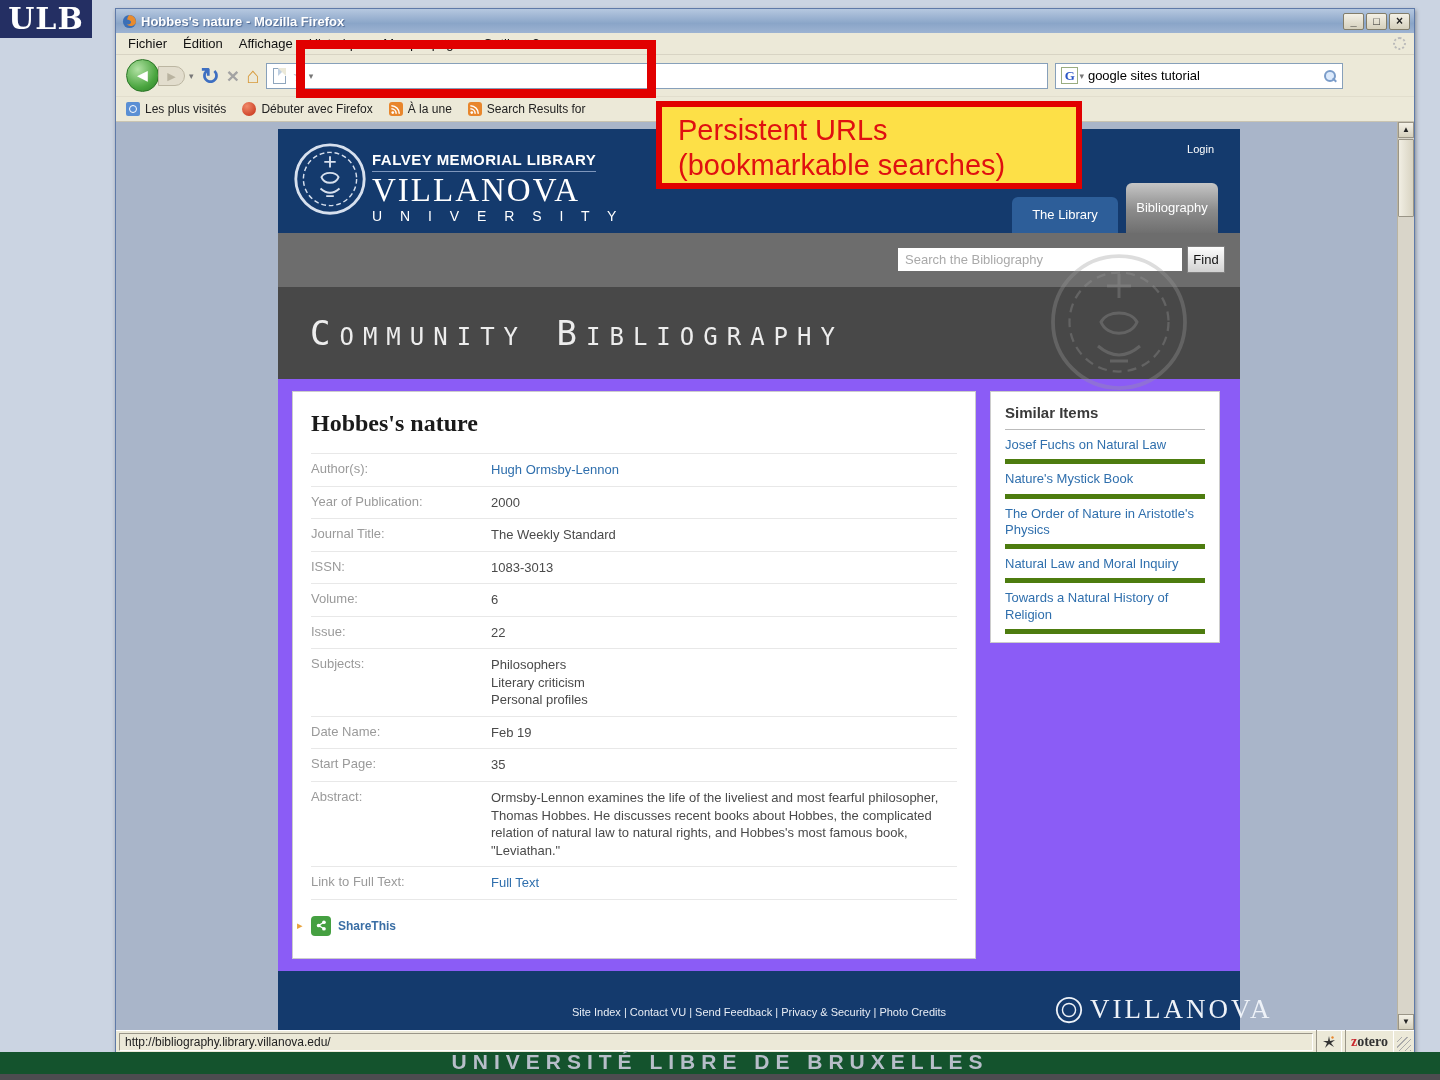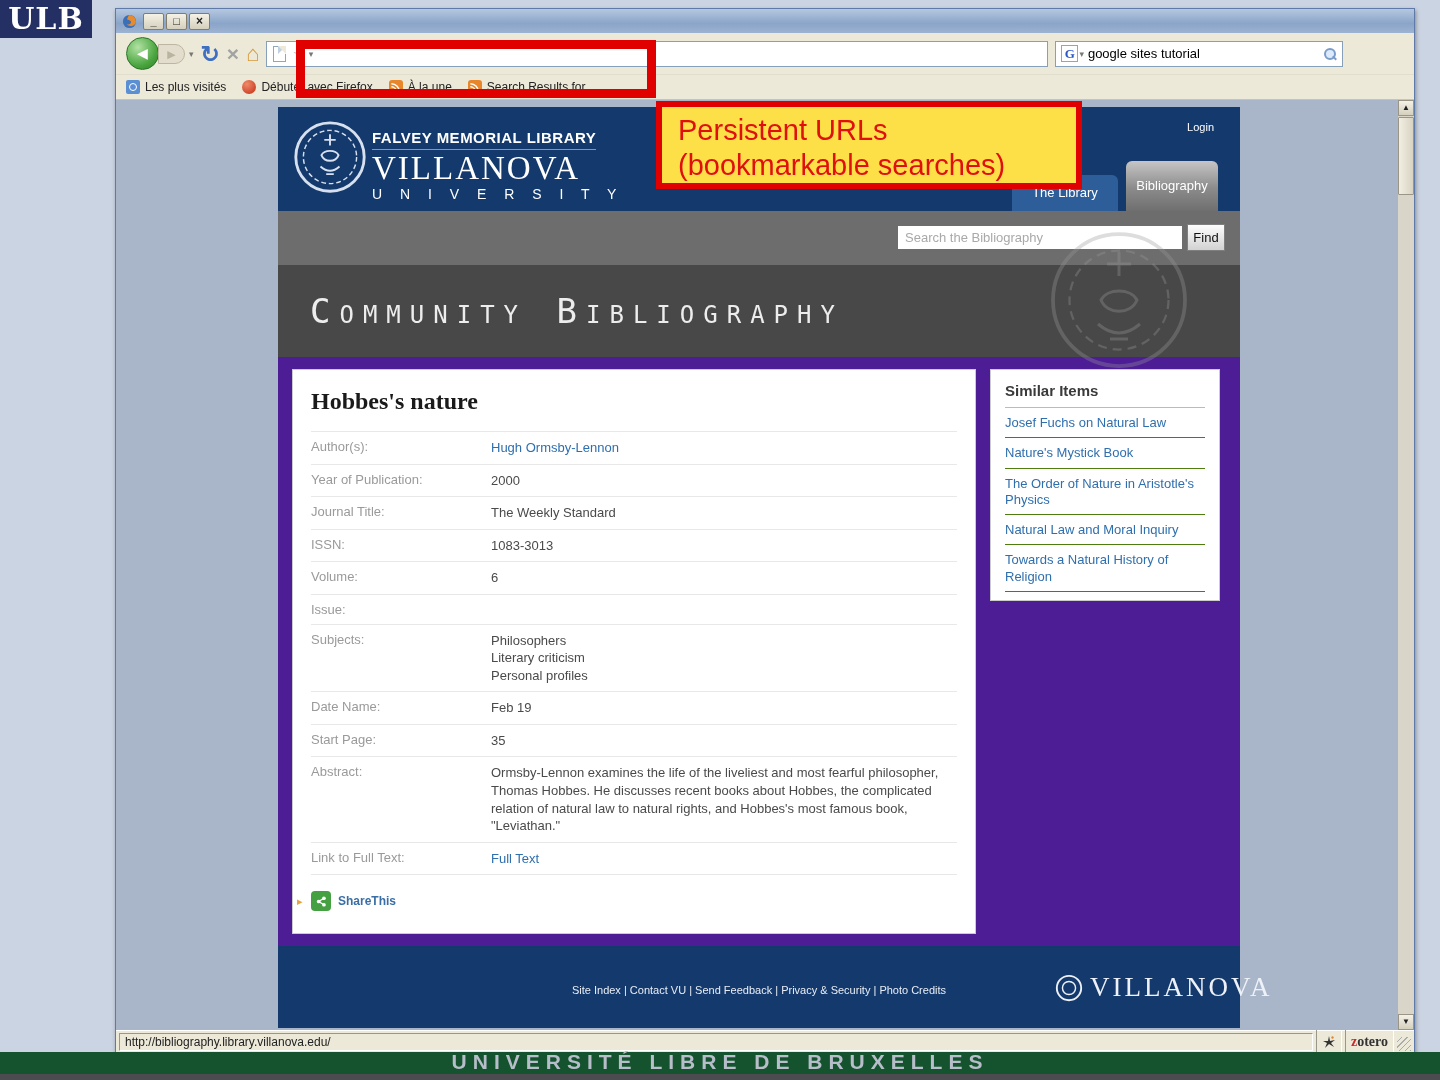--- a/index.html
+++ b/index.html
@@ -84,36 +84,36 @@
   .bibsearch { position:absolute; right:58px; top:15px; width:284px; height:23px; border:1px solid #fff; padding:0 6px;
                font-size:13px; color:#444; font-family:"Liberation Sans",sans-serif; }
   .bibsearch::placeholder { color:#a9a9a9; }
   .findbtn { position:absolute; right:15px; top:13px; width:38px; height:27px; background:linear-gradient(#fdfdfd,#d2d2d2);
              border:1px solid #7f7f7f; font-size:13px; color:#111; }
   .banner { height:92px; background:#484848; position:relative; display:flex; align-items:center; }
   .banner h1 { margin-left:32px; color:#ededed; font-family:"DejaVu Sans Mono",monospace; font-weight:normal;
                font-variant:small-caps; font-size:34px; letter-spacing:9px; }
   .watermark { position:absolute; left:766px; top:-40px; opacity:.33; pointer-events:none; }
 
-  .main { background:#4c1d95; min-height:524px; display:flex; gap:14px; padding:12px 14px; align-items:flex-start; }
+  .main { background:#8b5cf6; min-height:524px; display:flex; gap:14px; padding:12px 14px; align-items:flex-start; }
   .record { width:684px; min-height:490px; background:#fff; border:1px solid #ccc; padding:18px 18px 22px; }
   .record h2 { font-family:"Liberation Serif",serif; font-size:24px; font-weight:600; color:#1a1a1a; margin-bottom:16px; }
   .frows { border-top:1px solid #e8e8e8; }
   .frow { display:flex; border-bottom:1px solid #e8e8e8; padding:7px 0; }
   .flabel { width:180px; flex:0 0 auto; font-size:13px; color:#9a9a9a; }
   .fvalue { flex:1; font-size:13px; color:#4a4a4a; white-space:pre-line; line-height:1.35; }
   .fvalue.link { color:#2f6fad; }
   .share { margin-top:16px; display:flex; align-items:center; gap:7px; position:relative; }
   .share .bullet { color:#e8a33d; font-size:11px; position:absolute; left:-14px; }
   .sticon { width:20px; height:20px; background:#45a041; border-radius:4px; display:flex; align-items:center; justify-content:center; }
   .share .stlabel { color:#3a6ea5; font-size:12px; font-weight:bold; }
 
   .sidebar { width:230px; background:#fff; border:1px solid #ccc; padding:12px 14px 8px; }
   .sidebar h3 { font-size:15px; font-weight:bold; color:#3a3a3a; padding-bottom:8px; border-bottom:1px solid #bbb; }
-  .sim { display:block; font-size:13px; color:#2f6fad; padding:7px 0 6px; border-bottom:1px solid #4d7c0f; line-height:1.25; }
+  .sim { display:block; font-size:13px; color:#2f6fad; padding:7px 0 6px; border-bottom:5px solid #4d7c0f; line-height:1.25; }
 
   .footband { height:82px; background:#143a6d; }
   .page-footer-links { position:absolute; left:162px; top:884px; width:962px; text-align:center; font-size:11px; color:#e8edf5; }
   .flink { color:#e8edf5; }
   .flink + .flink::before { content:" | "; color:#e8edf5; }
   .wordmark { position:absolute; left:938px; top:872px; display:flex; align-items:center; gap:6px; color:#eef2f8;
               font-family:"Liberation Serif",serif; font-size:27px; letter-spacing:3px; white-space:nowrap; }
 
   .statusbar { height:23px; background:#ece9d8; border-top:1px solid #fff; display:flex; align-items:center; padding:2px 3px; gap:3px; }
   .stfield { flex:1; height:18px; border:1px solid #9a9689; border-right-color:#fff; border-bottom-color:#fff; background:#ece9d8;
@@ -137,25 +137,36 @@
 
   <div class="window">
 
     <div class="titlebar">
       <span class="fficon">
         <svg width="15" height="15" viewBox="0 0 16 16">
             <circle cx="8" cy="8" r="7" fill="#3b6fb6"></circle>
             <path d="M8 1a7 7 0 0 1 6.5 9c-2 3-7 4-9.5 1 3 1 5-1 4.5-3C9 6 7 7 5.5 5.5 6 3 7 1.5 8 1Z" fill="#e88b2e"></path>
           </svg>
       </span>
+      <span class="tt">Hobbes's nature - Mozilla Firefox</span>
       <span class="winbtn">_</span>
       <span class="winbtn">□</span>
       <span class="winbtn close">×</span>
     </div>
 
+    <div class="menubar">
+      <span class="menu">Fichier</span>
+      <span class="menu">Édition</span>
+      <span class="menu">Affichage</span>
+      <span class="menu">Historique</span>
+      <span class="menu">Marque-pages</span>
+      <span class="menu">Outils</span>
+      <span class="menu">?</span>
+      <span class="throbber"></span>
+    </div>
 
     <div class="navbar">
       <span class="backbtn">◀</span>
       <span class="fwdbtn">▶</span>
       <span class="navcaret">▾</span>
       <span class="reload">↻</span>
       <span class="stopbtn">×</span>
       <span class="homebtn">⌂</span>
       <div class="urlbar">
         <span class="pageicon"></span>
@@ -261,20 +272,21 @@
               <div class="frow">
                 <div class="flabel">ISSN:</div>
                 <div class="fvalue">1083-3013</div>
               </div>
               <div class="frow">
                 <div class="flabel">Volume:</div>
                 <div class="fvalue">6</div>
               </div>
               <div class="frow">
                 <div class="flabel">Issue:</div>
+                <div class="fvalue">22</div>
               </div>
               <div class="frow">
                 <div class="flabel">Subjects:</div>
                 <div class="fvalue">Philosophers
 Literary criticism
 Personal profiles</div>
               </div>
               <div class="frow">
                 <div class="flabel">Date Name:</div>
                 <div class="fvalue">Feb 19</div>

